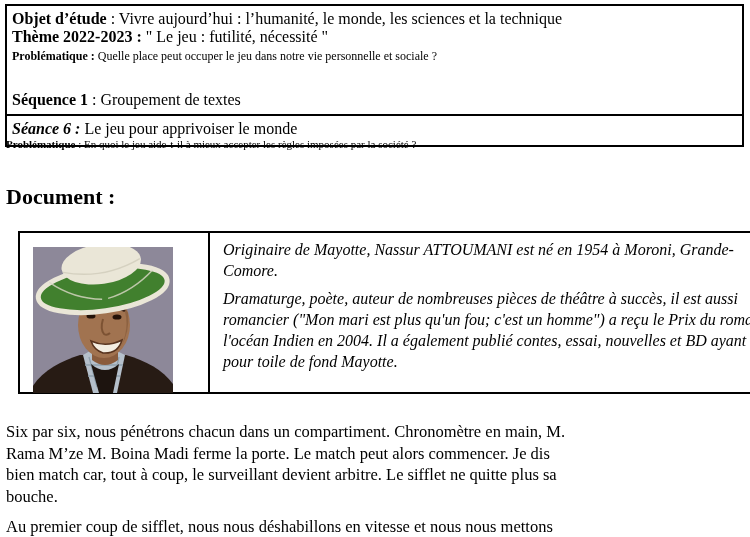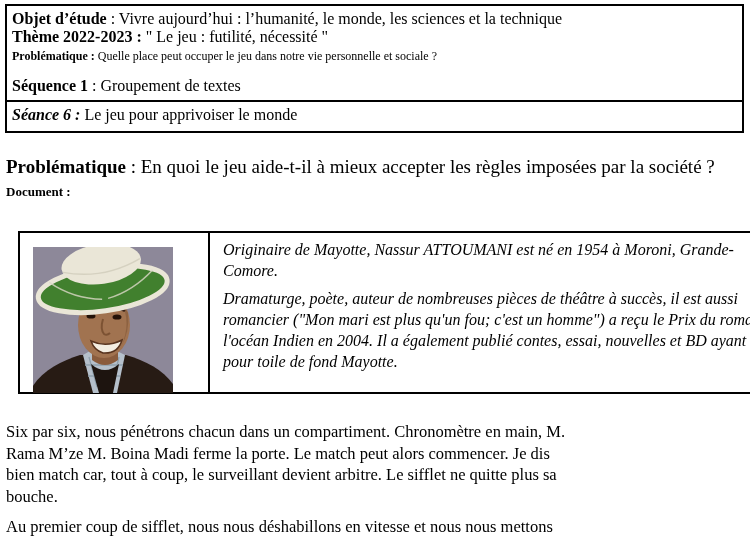--- a/index.html
+++ b/index.html
@@ -8,27 +8,27 @@
     font-family:"Liberation Serif", serif;overflow:hidden;
   }
   
   .header-box{
     position:absolute;left:5px;top:4px;width:739px;box-sizing:border-box;
     border:2px solid #000;font-size:16px;
   }
   .hb-main{padding:4px 8px 6px 5px;}
   .hb-line{line-height:17.5px;white-space:nowrap;}
   .hb-prob{margin-top:3px;font-size:12px;}
-  .hb-seq{margin-top:11px;}
+  .hb-seq{margin-top:25px;}
   .hb-seance{border-top:2px solid #000;padding:4px 8px 7px 5px;line-height:18px;white-space:nowrap;}
   .b{font-weight:bold;}
   .bi{font-weight:bold;font-style:italic;margin-top:45px;}
   
-  .prob-line{position:absolute;left:6px;top:156px;font-size:19px;white-space:nowrap;}
-  .doc-label{position:absolute;left:6px;top:184px;font-size:13px;font-weight:bold;}
+  .prob-line{position:absolute;left:6px;top:138px;font-size:11px;white-space:nowrap;}
+  .doc-label{position:absolute;left:6px;top:184px;font-size:22px;font-weight:bold;}
   
   .author-box{
     position:absolute;left:10px;top:231px;width:736px;height:163px;box-sizing:border-box;
     border:2px solid #000;display:flex;margin-left:8px;
   }
   .photo-cell{width:190px;flex:none;border-right:2px solid #000;box-sizing:border-box;position:relative;}
   .photo-svg{position:absolute;left:13px;top:14px;width:140px;height:146px;display:block;}
   .bio-cell{flex:1;padding:6px 4px 0 13px;font-style:italic;font-size:16px;line-height:21px;}
   .bio-p{margin:0;}
   .bio-p + .bio-p{margin-top:7px;}

